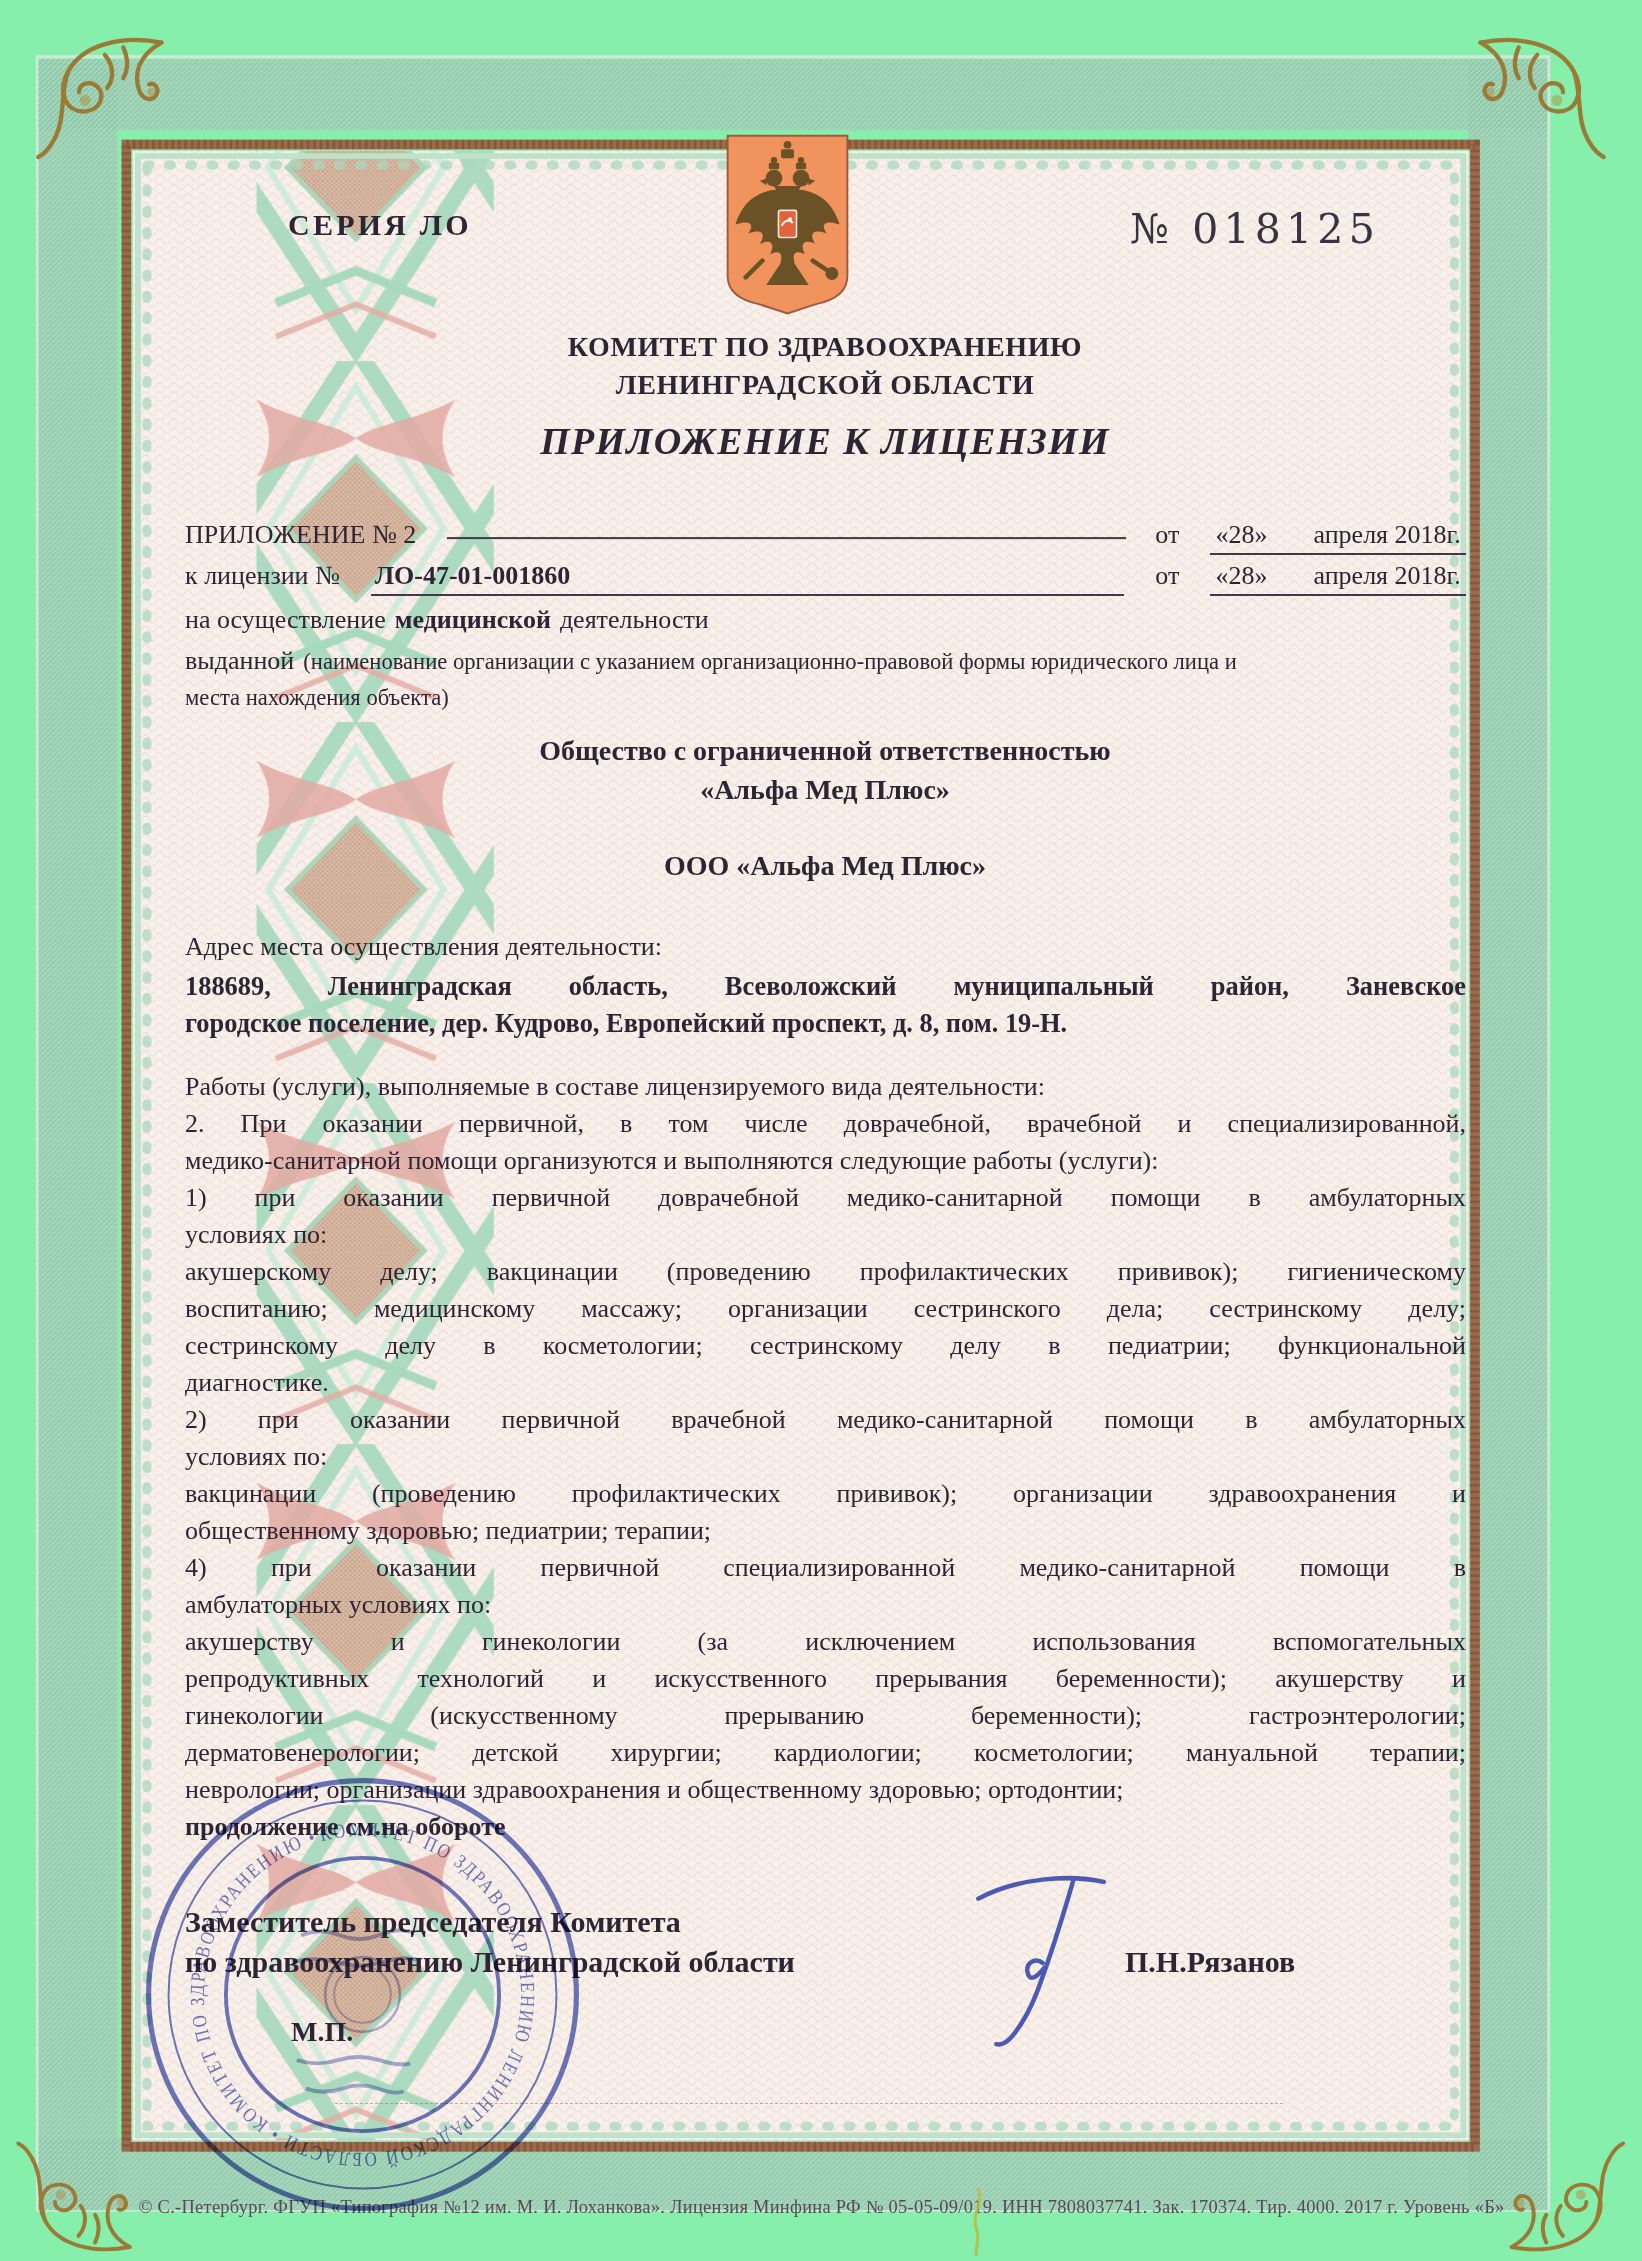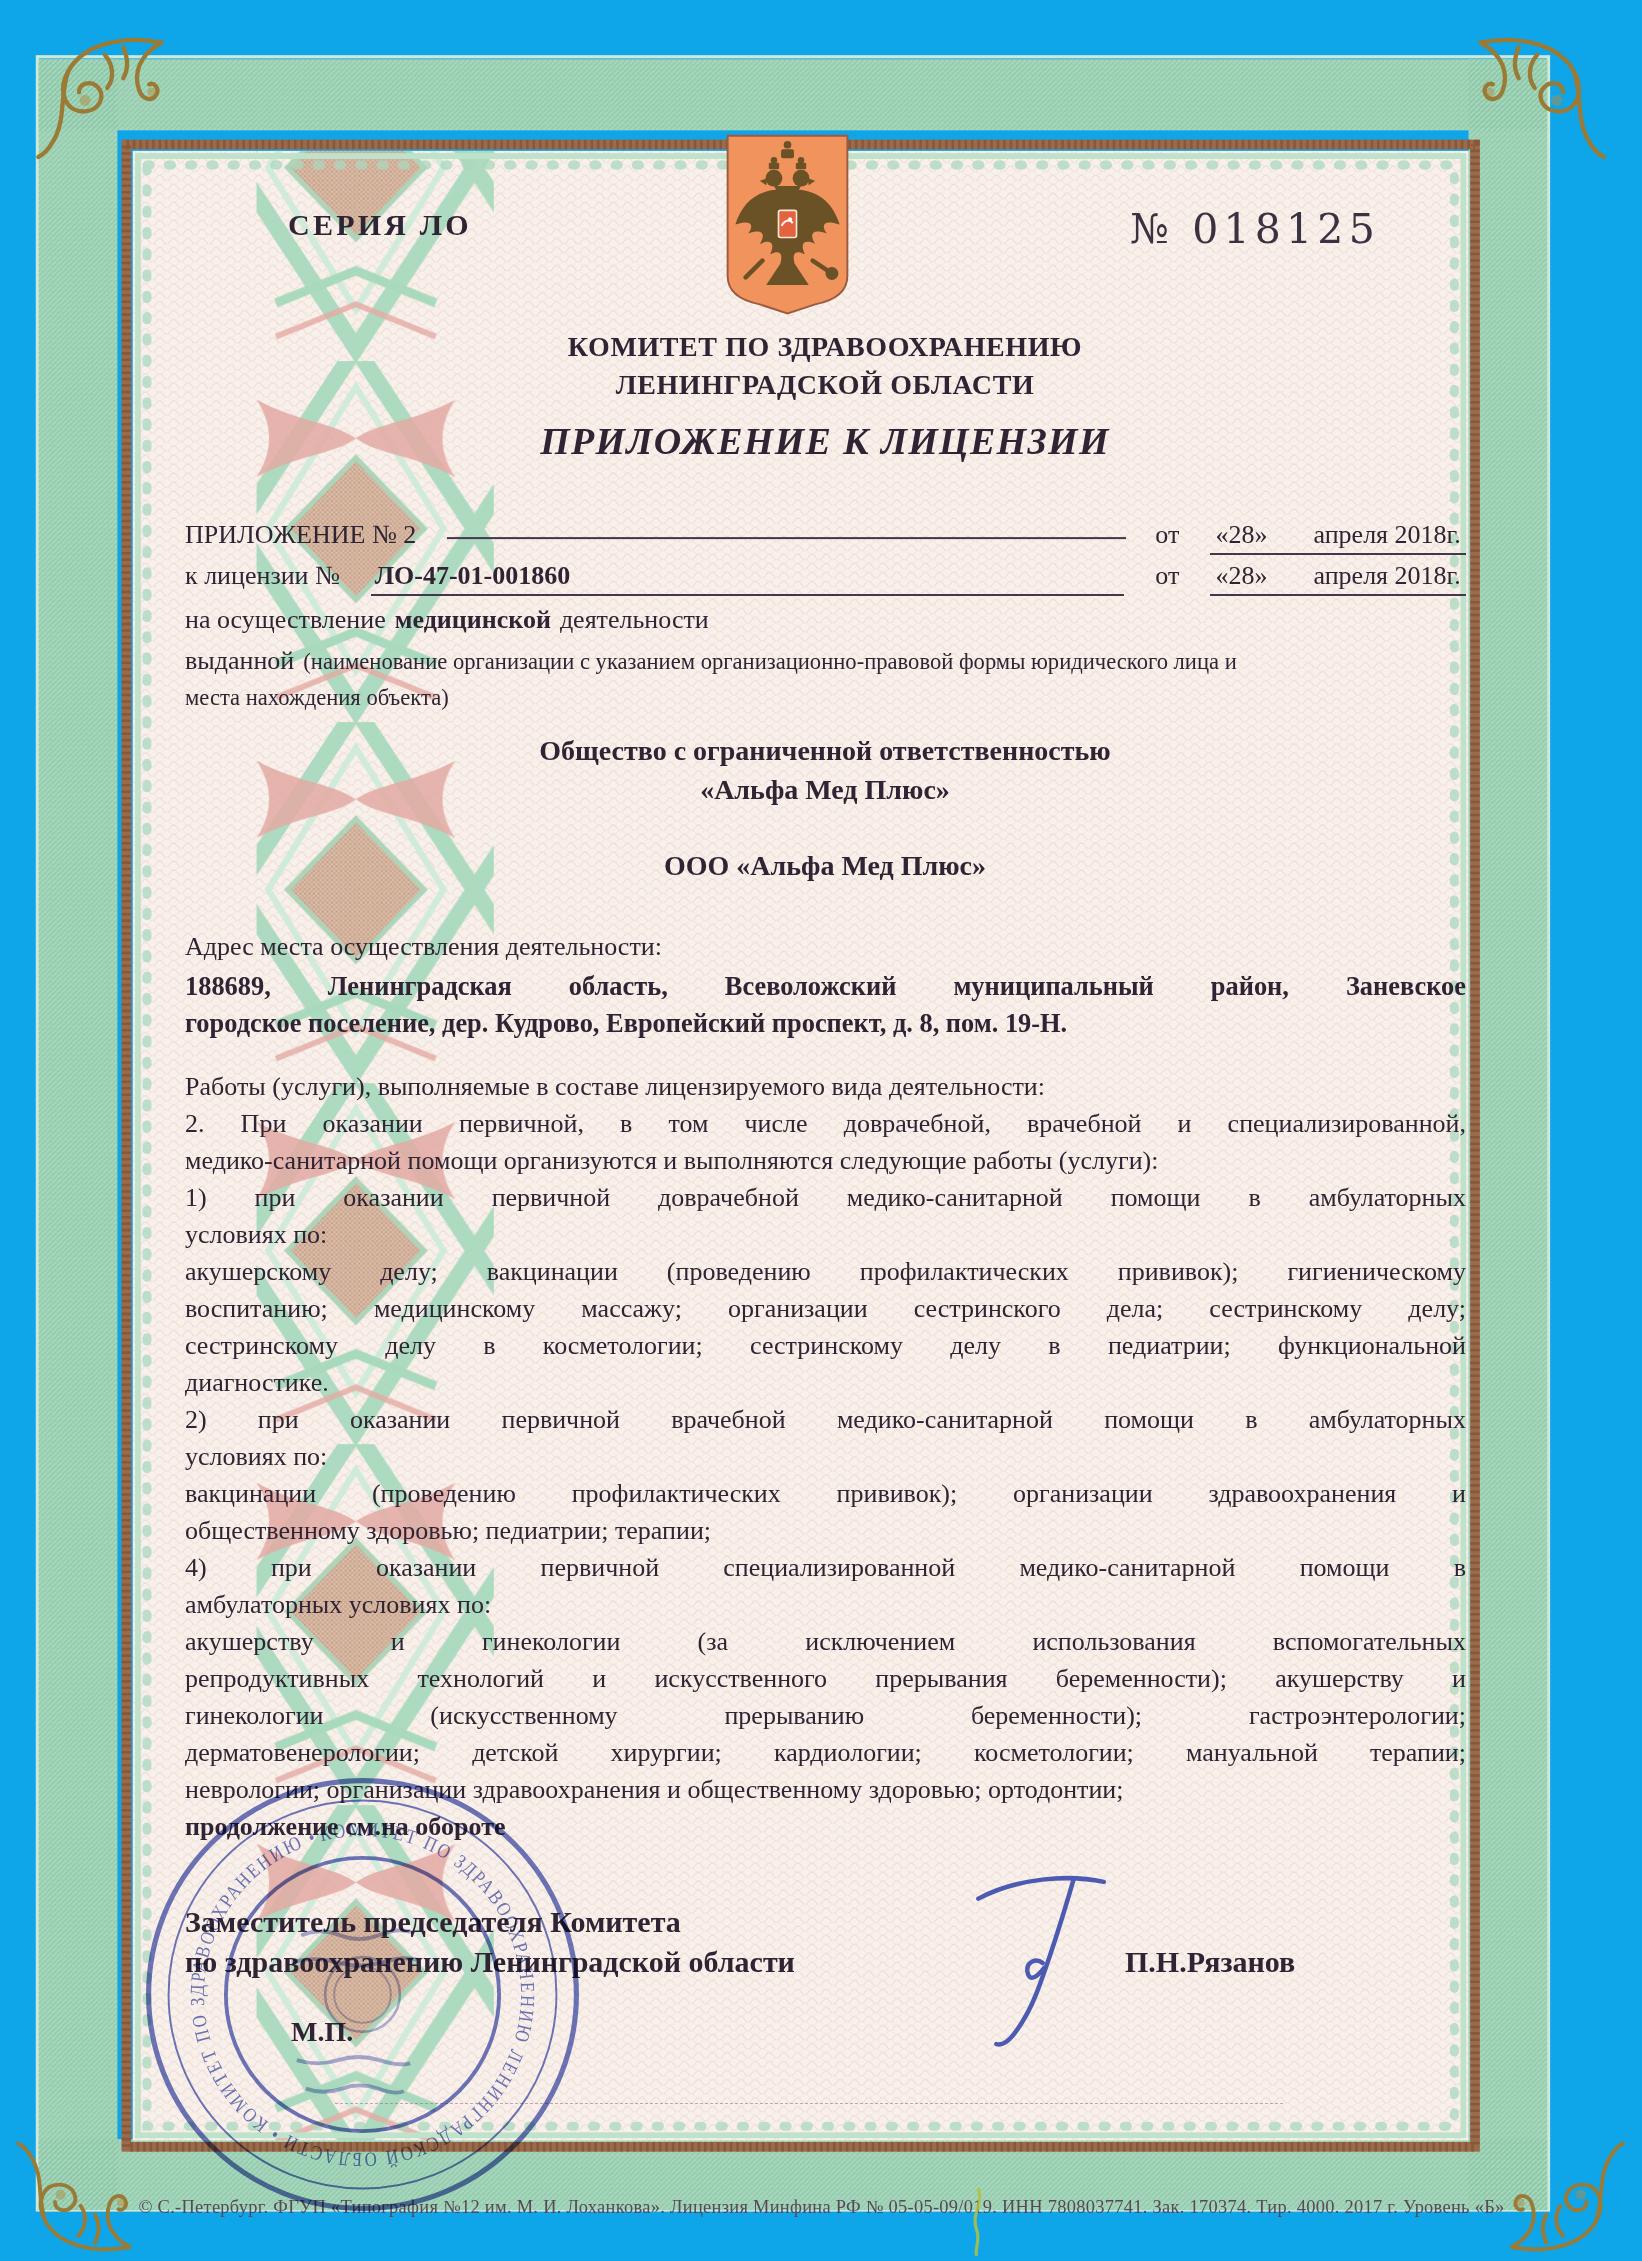--- a/index.html
+++ b/index.html
@@ -1,16 +1,16 @@
 <!DOCTYPE html>
 <html style="font-size:10.3px"><head>
 <meta charset="utf-8">
 <style>
   html,body{margin:0;padding:0;background:#e9e9e7;}
-  .page{position:relative;width:1642px;height:2261px;background:#0ea5e9;overflow:hidden;
+  .page{position:relative;width:1642px;height:2261px;background:#86efac;overflow:hidden;
         font-family:"Liberation Serif","DejaVu Serif",serif;color:#2e2433;}
   .abs{position:absolute;}
   svg{display:block;}
   
   .series{font-size:30px;font-weight:700;letter-spacing:3.2px;text-align:center;}
   .number{font-size:41px;letter-spacing:5.2px;color:#3a3240;font-family:"DejaVu Serif","Liberation Serif",serif;}
   .center{text-align:center;}
   .committee{font-size:28px;font-weight:700;letter-spacing:0.6px;}
   .doctitle{font-size:38px;font-weight:700;font-style:italic;letter-spacing:1.3px;}
   .meta-row{display:flex;align-items:baseline;font-size:26px;gap:22px;}

